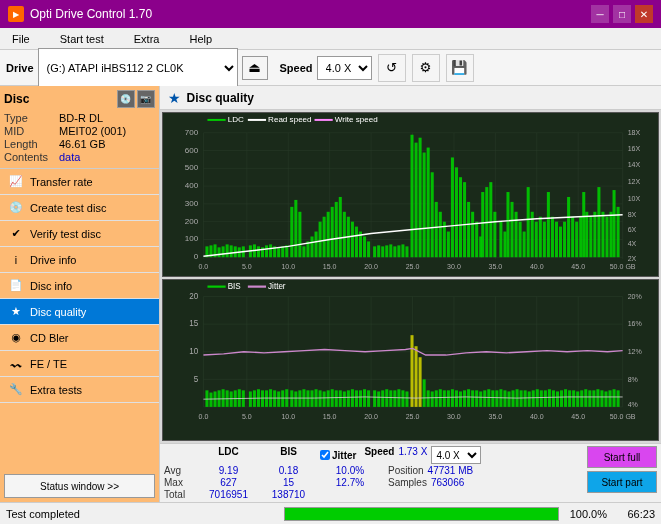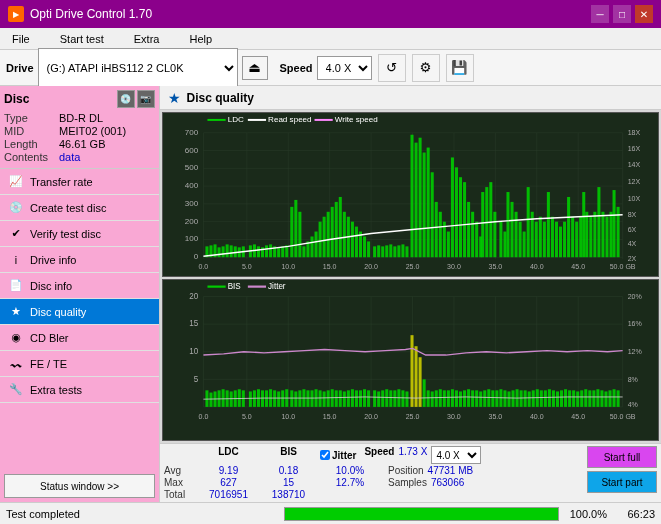--- a/index.html
+++ b/index.html
@@ -23,21 +23,21 @@
     .drive-select { height: 40px; font-size: 11px; padding: 4px 4px; border: 1px solid #999; background: white; min-width: 200px; }
     .eject-btn { width: 26px; height: 24px; border: 1px solid #999; background: #f5f5f5; cursor: pointer; display: flex; align-items: center; justify-content: center; }
     .speed-label { margin-left: 8px; font-size: 11px; font-weight: bold; }
     .speed-select { height: 24px; font-size: 11px; padding: 0 4px; border: 1px solid #999; background: white; width: 55px; }
     .toolbar-icon-btn { width: 28px; height: 28px; border: 1px solid #ccc; background: #f5f5f5; cursor: pointer; display: flex; align-items: center; justify-content: center; margin-left: 2px; }
 
     
     .main { display: flex; height: calc(524px - 28px - 22px - 36px - 22px); }
 
     
-    .sidebar { width: 160px; background: #f9a8d4; border-right: 1px solid #ccc; display: flex; flex-direction: column; }
+    .sidebar { width: 160px; background: #fdba74; border-right: 1px solid #ccc; display: flex; flex-direction: column; }
     .disc-section { padding: 4px; border-bottom: 1px solid #ccc; }
     .disc-header { display: flex; align-items: center; justify-content: space-between; margin-bottom: 4px; }
     .disc-title { font-weight: bold; font-size: 12px; }
     .disc-row { display: flex; align-items: center; margin: 1px 0; font-size: 11px; }
     .disc-row-label { width: 55px; color: #333; }
     .disc-row-value { color: #000; }
     .disc-row-value.blue { color: #0000cc; }
     .label-input { width: 70px; height: 16px; border: 1px solid #999; font-size: 10px; padding: 0 2px; }
     .label-btn { width: 16px; height: 16px; border: 1px solid #999; background: #f5f5f5; cursor: pointer; font-size: 10px; margin-left: 2px; }
 

